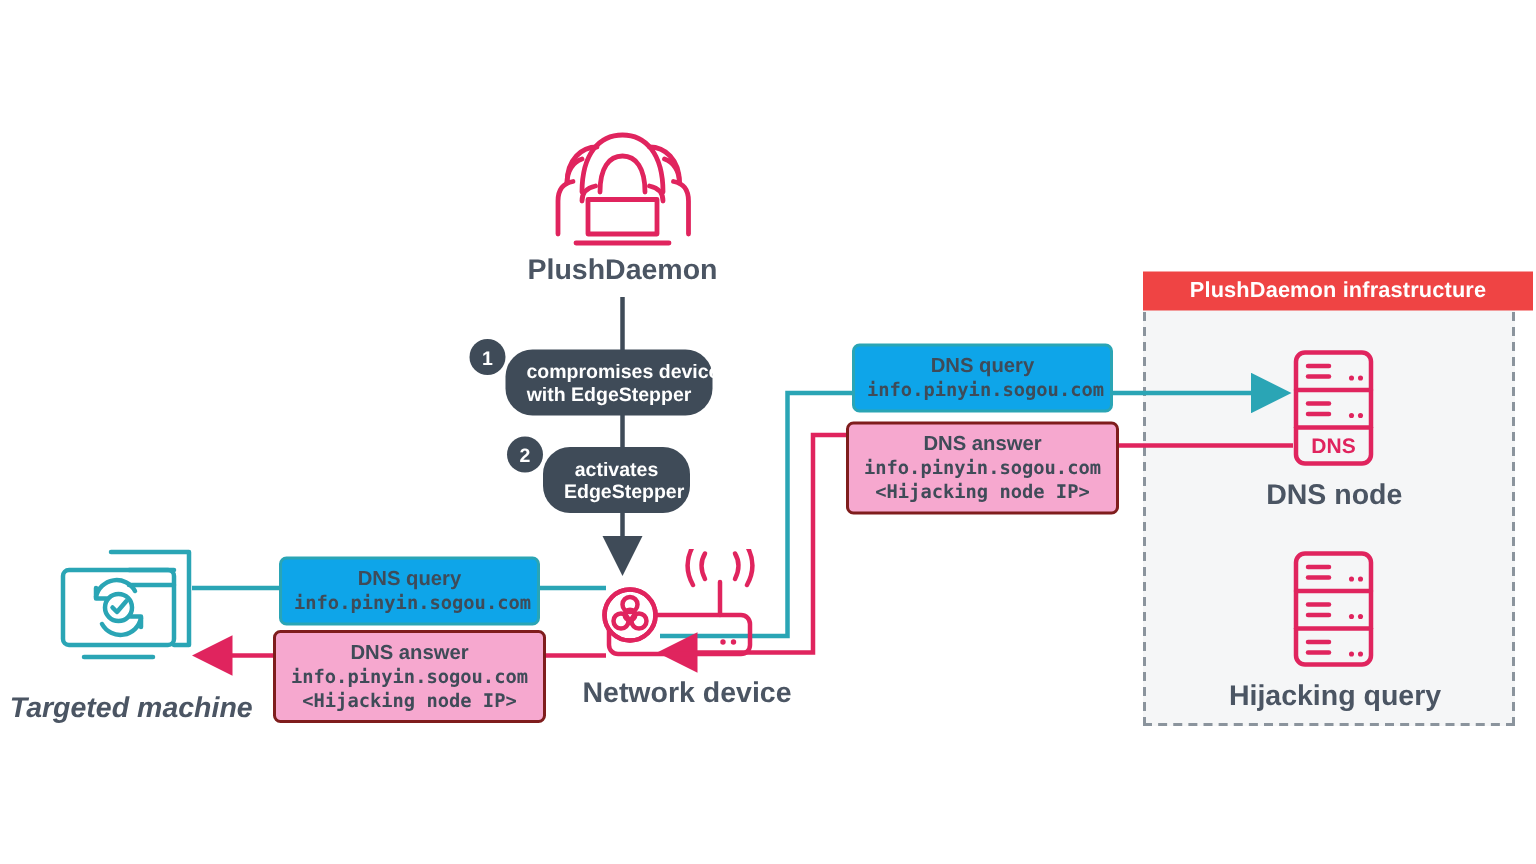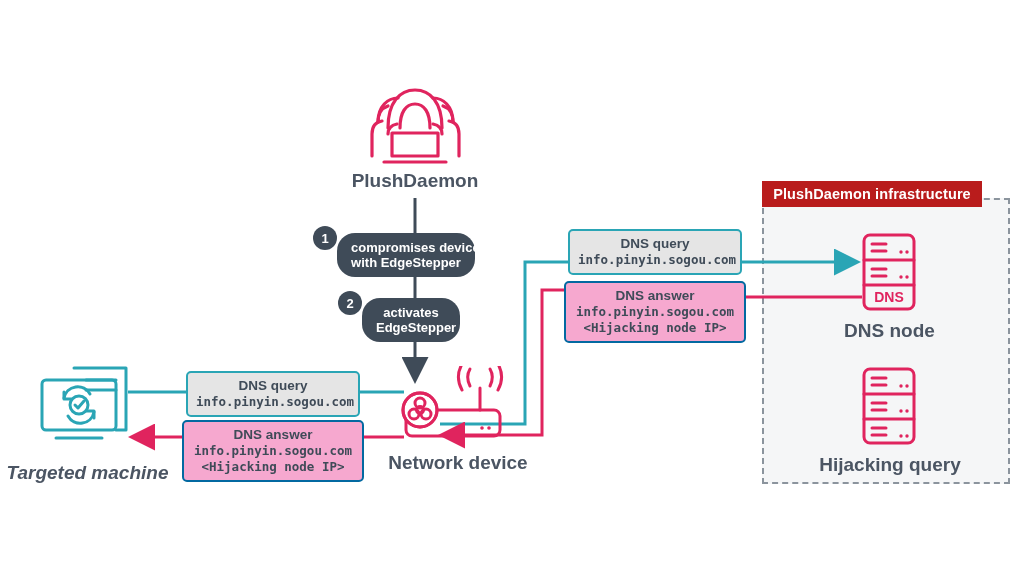--- a/index.html
+++ b/index.html
@@ -25,23 +25,23 @@
     top: 198px;
     width: 248px;
     height: 286px;
     background: #f5f6f7;
     border: 2px dashed #8b949d;
     box-sizing: border-box;
   }
   .infra-header {
     left: 762px;
     top: 181px;
-    width: 220px;
+    width: 260px;
     height: 26px;
-    background: #b91c1c;
+    background: #ef4444;
     color: #ffffff;
     font-size: 14.5px;
     font-weight: bold;
     display: flex;
     align-items: center;
     justify-content: center;
     letter-spacing: .1px;
   }
 
   
@@ -68,26 +68,26 @@
   }
   .msgbox .mono {
     font-family: "DejaVu Sans Mono", monospace;
     color: #3f4b58;
     font-size: 12.5px;
     font-weight: bold;
     line-height: 16px;
     white-space: nowrap;
   }
   .msgbox.query {
-    background: #e5e5e5;
+    background: #0ea5e9;
     border: 2px solid #2aa5b5;
   }
   .msgbox.answer {
     background: #f6a8cf;
-    border: 2px solid #0369a1;
+    border: 2px solid #7f1d1d;
   }
 
   
   .pill {
     background: #3f4b58;
     color: #ffffff;
     border-radius: 18px;
     font-size: 13px;
     font-weight: bold;
     text-align: center;

